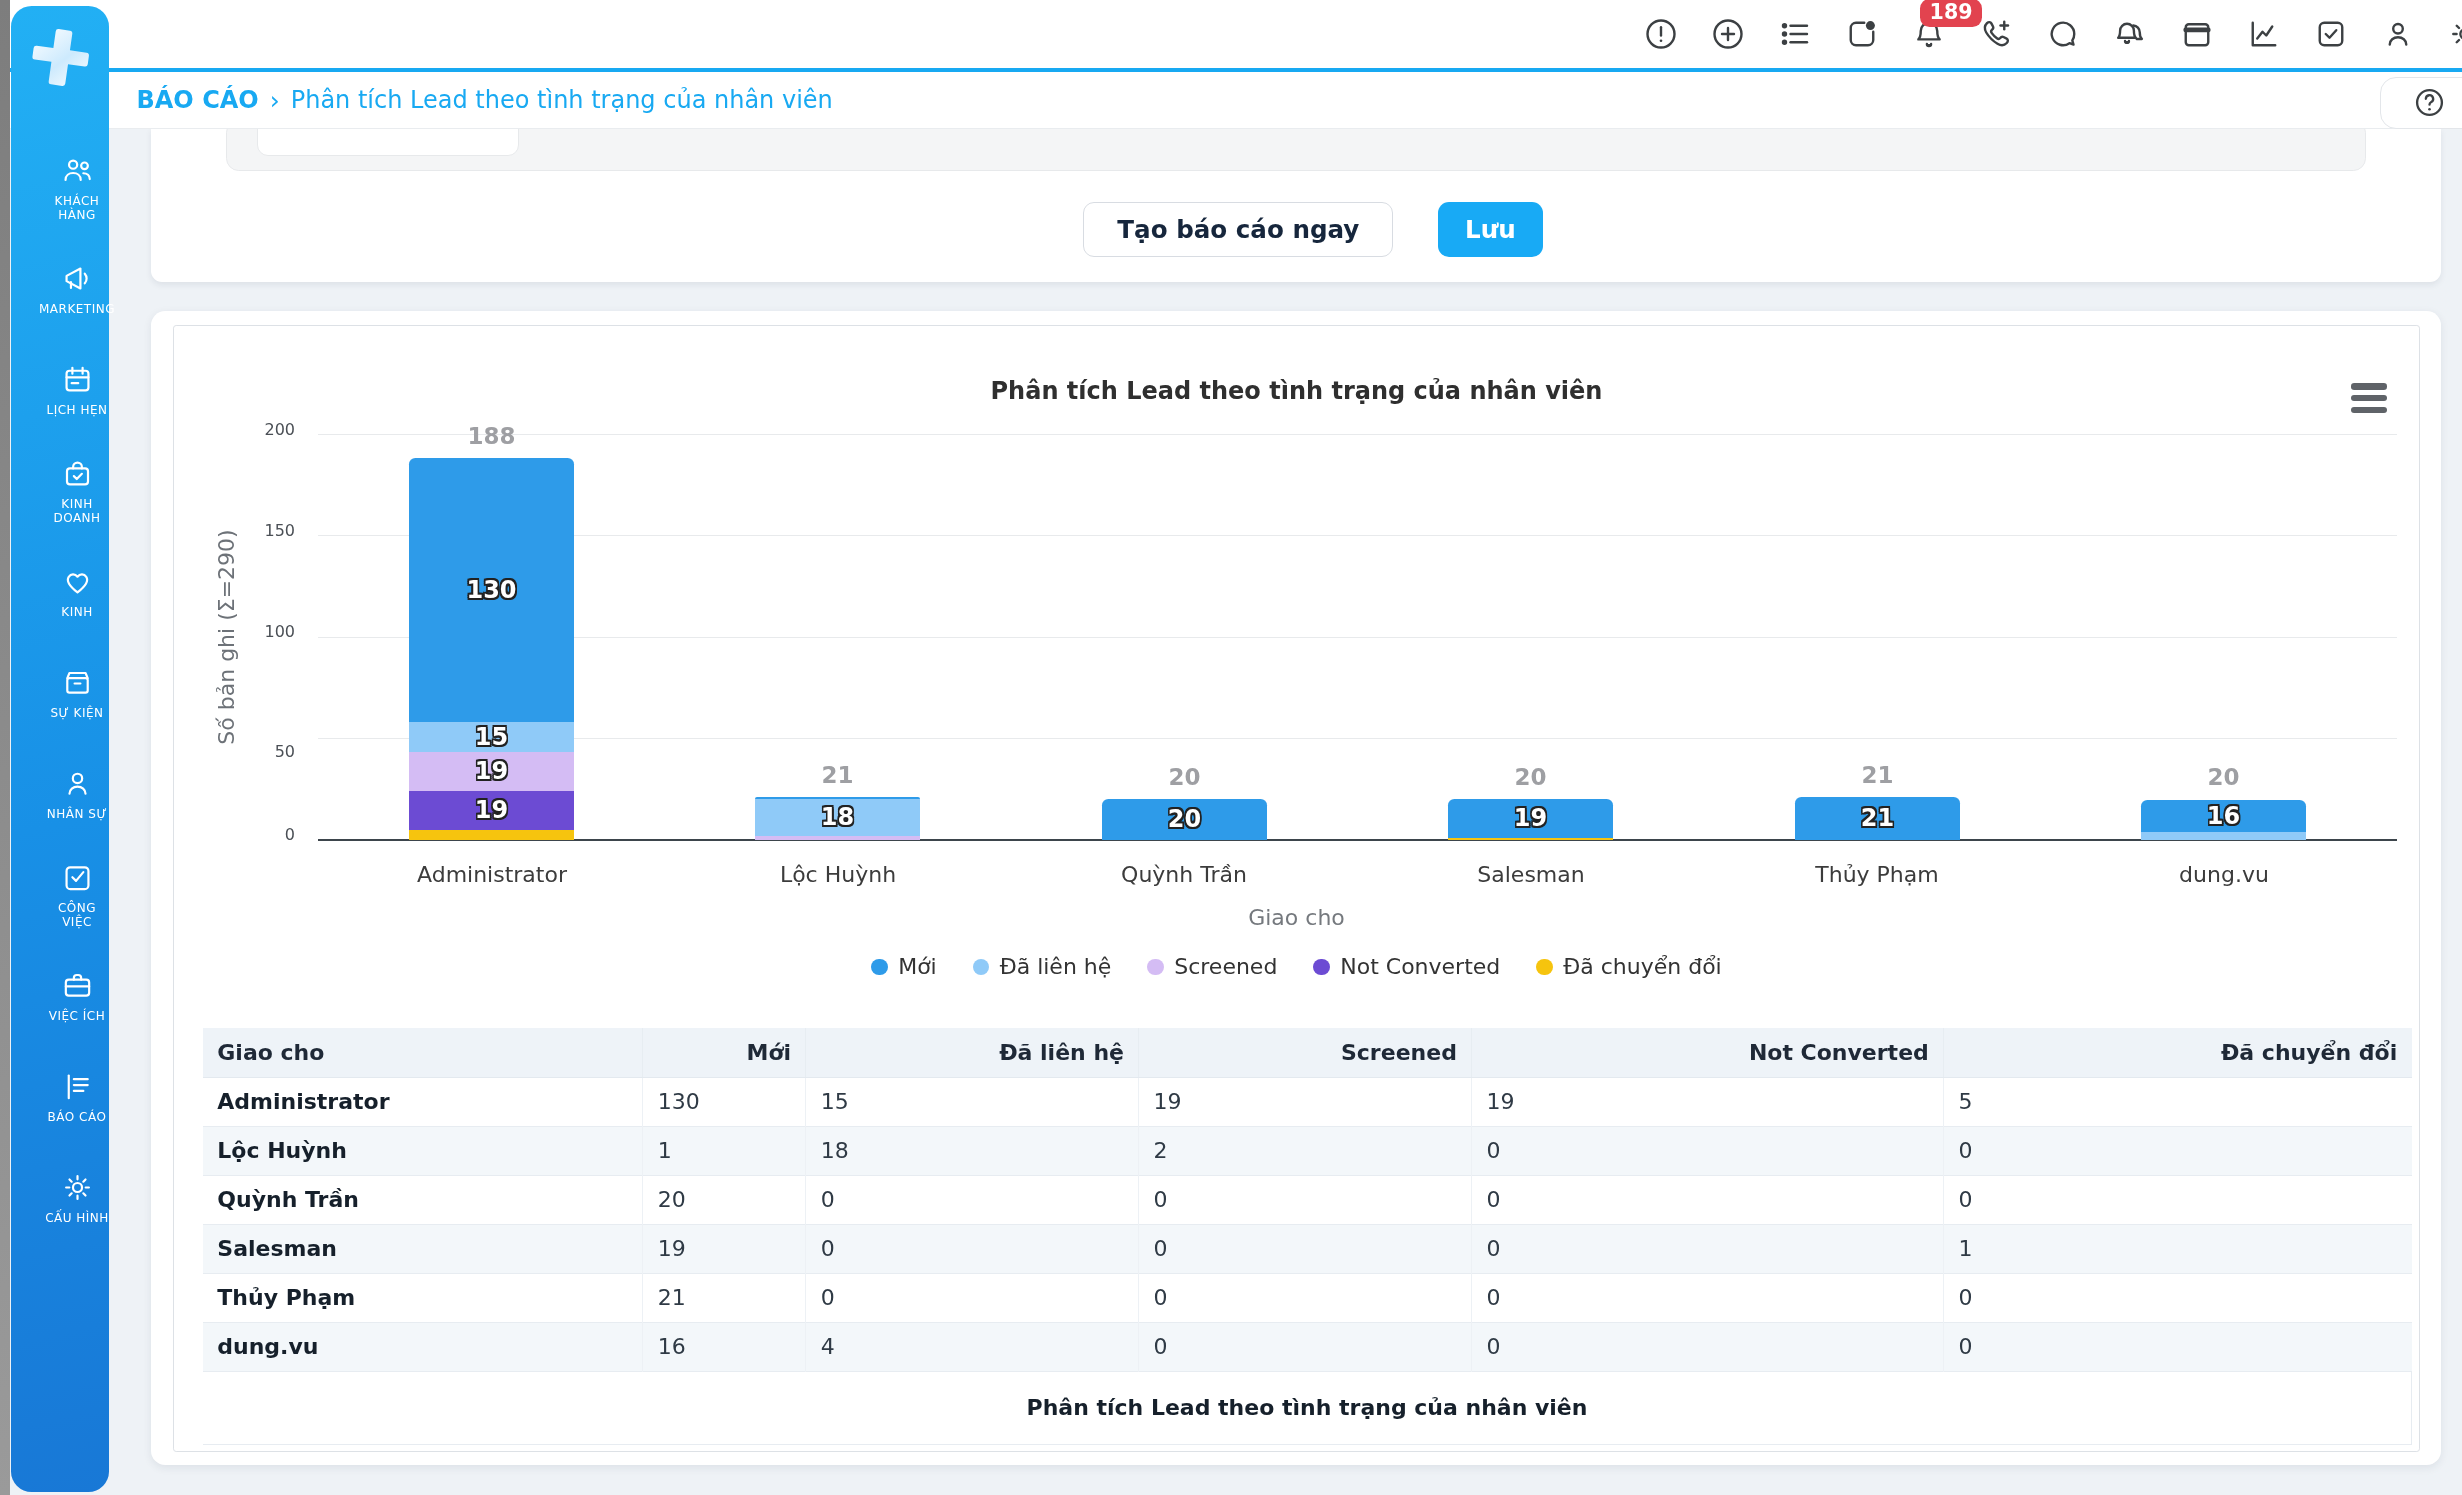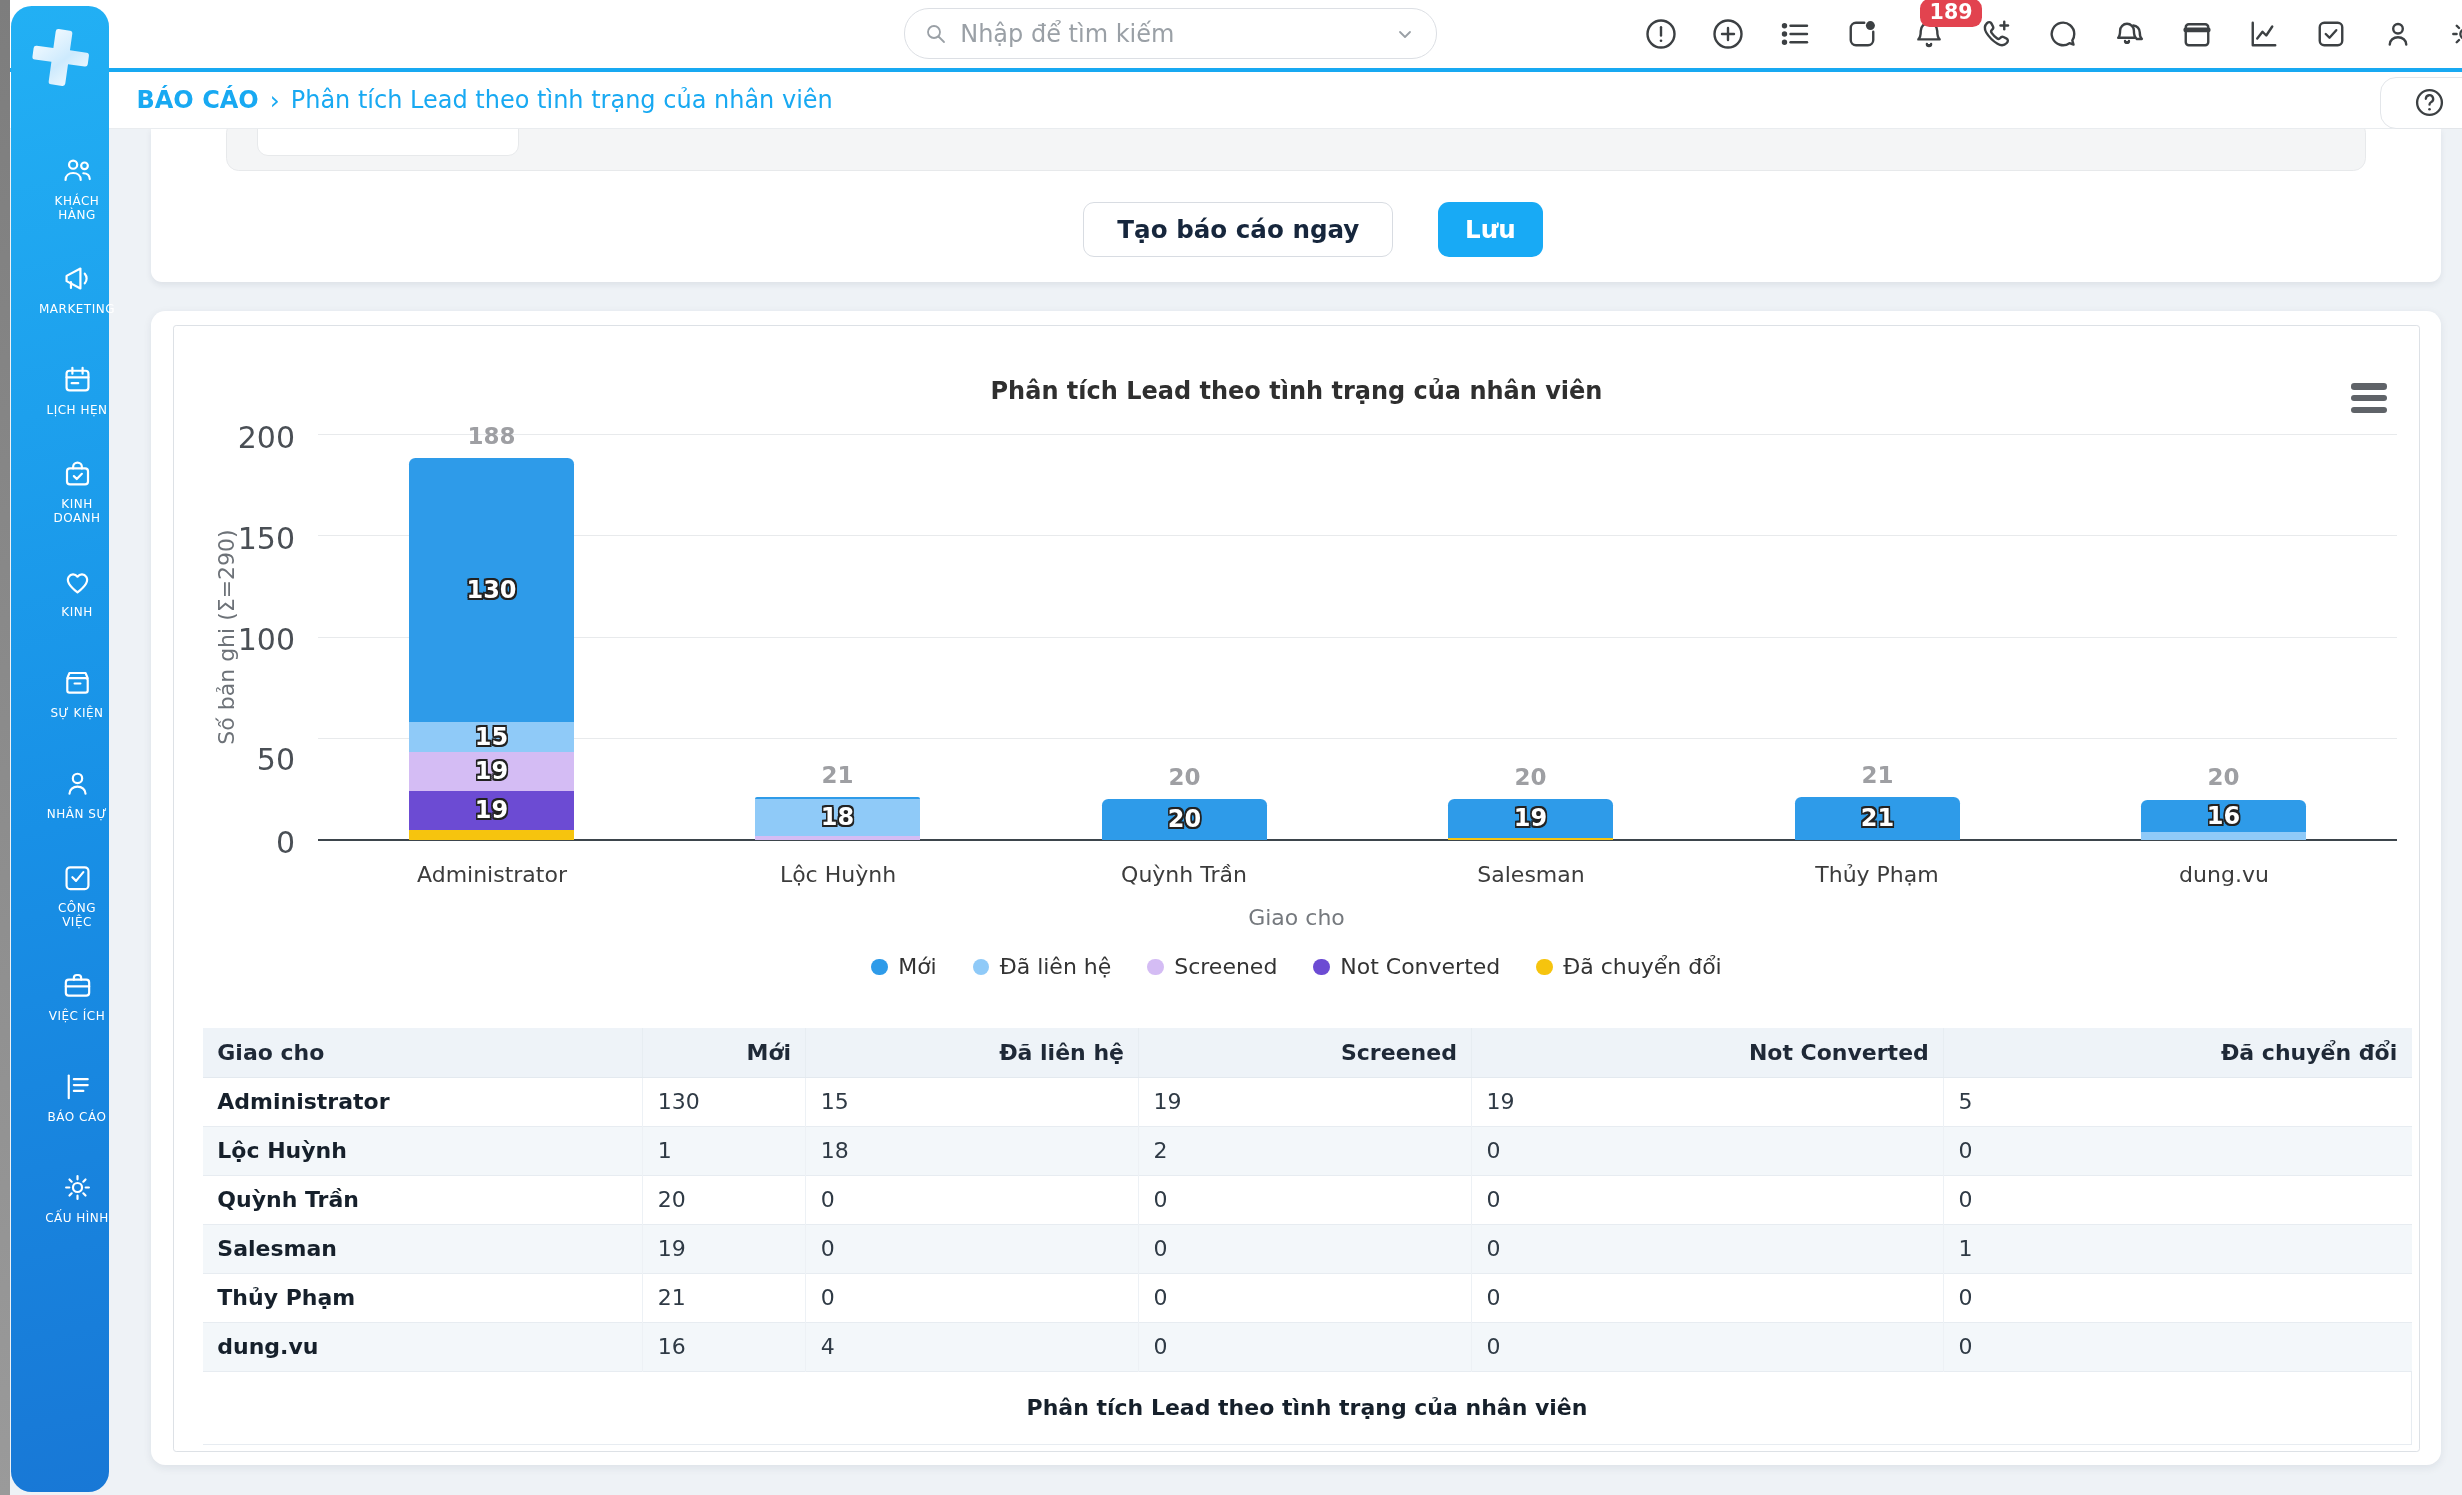--- a/index.html
+++ b/index.html
@@ -68,21 +68,21 @@
     border:1.6px solid #dde1e6; border-radius:3.2px; background:#fff; }
 
   
   .chart-title { position:absolute; top:51px; left:0; right:0; text-align:center;
     font-size:24px; font-weight:bold; color:#2f2f2f; }
   .chart-menu { position:absolute; top:57px; right:32px; width:36px; height:30px; cursor:pointer;
     display:flex; flex-direction:column; justify-content:space-between; }
   .chart-menu span { display:block; height:6.3px; border-radius:3.2px; background:#5f6368; }
   .y-title { position:absolute; left:52px; top:311px; transform:translate(-50%,-50%) rotate(-90deg);
     transform-origin:center; font-size:22px; color:#6d7278; white-space:nowrap; }
-  .ytick { position:absolute; left:0; width:121px; text-align:right; font-size:30px; color:#4a4f55; }
+  .ytick { position:absolute; left:0; width:121px; text-align:right; font-size:16px; color:#4a4f55; }
   .plot { position:absolute; left:144px; top:108px; width:2079px; height:406px; }
   .gridline { position:absolute; left:0; right:0; height:1.6px; background:#e8eaec; }
   .axisline { position:absolute; left:0; right:0; bottom:-0.8px; height:2.4px; background:#3d454c; }
   .bar { position:absolute; bottom:0.8px; width:165px; display:flex; flex-direction:column-reverse; }
   .seg { width:100%; position:relative; display:flex; align-items:center; justify-content:center; }
   .seg.top-round { border-radius:6.3px 6.3px 0 0; }
   .seg .seg-label { font-size:24px; font-weight:bold; color:#fff;
     text-shadow:-1.6px -1.6px 0 #222,1.6px -1.6px 0 #222,-1.6px 1.6px 0 #222,1.6px 1.6px 0 #222,0 -1.6px 0 #222,0 1.6px 0 #222,-1.6px 0 0 #222,1.6px 0 0 #222; }
   .total-label { position:absolute; width:165px; text-align:center; font-size:23px; font-weight:bold; color:#9E9FA3; }
   .cat-label { position:absolute; top:536px; width:238px; text-align:center; font-size:22px; color:#3c3c3c; }
@@ -104,30 +104,20 @@
   tr.stripe td { background:#f3f7fa; }
   .tfoot-cell { text-align:center !important; color:#9aa0a6; height:73px; font-weight:normal;
     border:1.6px solid #e7ecf1; background:#fff; }
 </style>
 </head>
 <body>
 
 <div class="win-edge"></div>
 
 <div class="topbar">
-  <div class="searchbox">
-    <svg viewBox="0 0 24 24" width="24" height="24" fill="none" stroke="currentColor" stroke-width="1.8" stroke-linecap="round">
-        <circle cx="10" cy="10" r="6"></circle>
-        <line x1="14.5" y1="14.5" x2="20" y2="20"></line>
-      </svg>
-    <input type="text" placeholder="Nhập để tìm kiếm" style="">
-    <svg viewBox="0 0 24 24" width="24" height="24" fill="none" stroke="currentColor" stroke-width="1.8" stroke-linecap="round" stroke-linejoin="round">
-        <polyline points="7,10 12,15 17,10"></polyline>
-      </svg>
-  </div>
   <div class="top-icons" id="top-icons">
       <div class="top-icon"><svg viewBox="0 0 24 24" width="36" height="36" fill="none" stroke="currentColor" stroke-width="1.6" stroke-linecap="round" stroke-linejoin="round">
           <circle cx="12" cy="12" r="9"></circle>
           <line x1="12" y1="7.5" x2="12" y2="13"></line>
           <circle cx="12" cy="16.5" r="0.9" fill="currentColor" stroke="none"></circle>
         </svg></div>
       <div class="top-icon"><svg viewBox="0 0 24 24" width="36" height="36" fill="none" stroke="currentColor" stroke-width="1.6" stroke-linecap="round" stroke-linejoin="round">
           <circle cx="12" cy="12" r="9"></circle>
           <line x1="12" y1="8" x2="12" y2="16"></line>
           <line x1="8" y1="12" x2="16" y2="12"></line>

